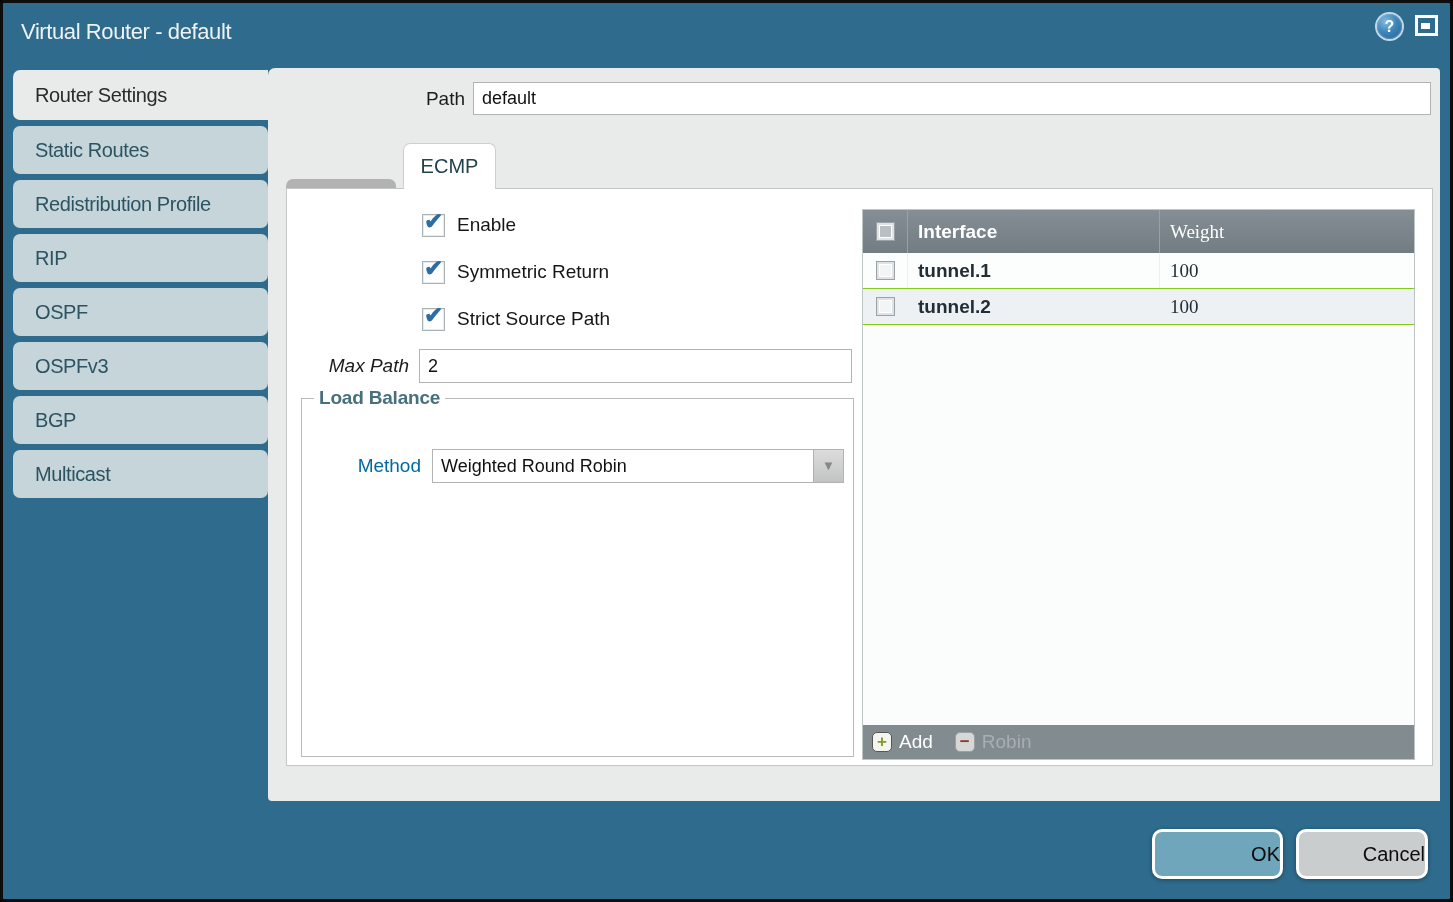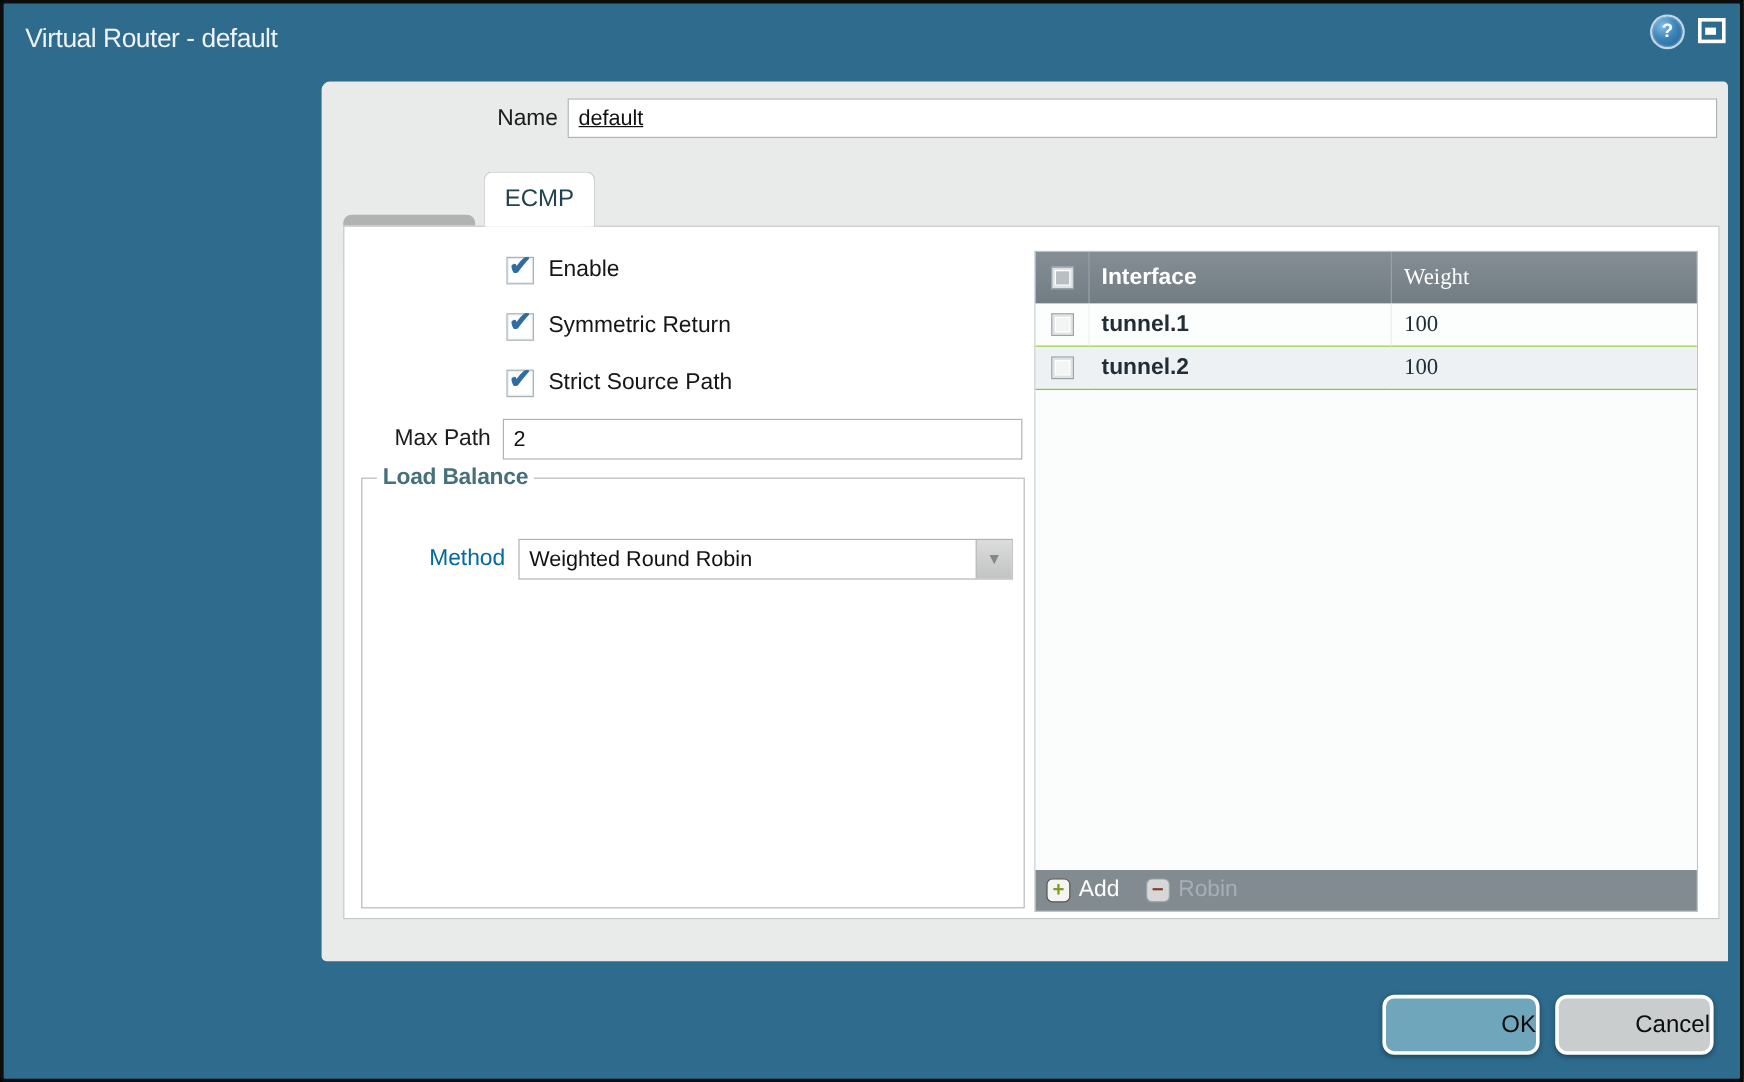--- a/index.html
+++ b/index.html
@@ -45,21 +45,21 @@
 
   
   .content {
     position:absolute; left:265px; top:65px; width:1172px; height:733px;
     background:var(--content-bg); border-radius:7px 4px 0 4px;
   }
   .name-label { position:absolute; left:95px; top:14px; width:102px; height:33px; line-height:33px; text-align:right; font-size:19px; color:#1c1c1c; }
   .name-input {
     position:absolute; left:205px; top:14px; width:958px; height:33px;
     border:1px solid var(--input-border); background:#fff; font-size:18px; padding:0 8px;
-    font-family:"Liberation Sans", sans-serif; color:#111;text-decoration:underline;
+    font-family:"Liberation Sans", sans-serif; color:#111;
   }
 
   .tab { position:absolute; top:75px; height:46px; border-radius:7px 7px 0 0; text-align:center; line-height:46px; font-size:20px; cursor:pointer; }
   .tab.general { left:18px; width:110px; background:var(--tab-inactive-bg); color:#2a2e30;margin-top:36px; }
   .tab.ecmp { left:135px; width:93px; background:#fff; color:#21424f; border:1px solid #cfcfcf; border-bottom:none; z-index:3; line-height:44px; }
 
   .tab-panel {
     position:absolute; left:18px; top:120px; width:1147px; height:578px;
     background:var(--panel-bg); border:1px solid #c6c6c6; z-index:2;
   }
@@ -67,21 +67,21 @@
   
   .cb-row { position:absolute; left:135px; height:24px; display:flex; align-items:center; }
   .cb-row.r0 { top:24px; } .cb-row.r1 { top:71px; } .cb-row.r2 { top:118px; }
   .checkbox {
     position:relative; width:23px; height:23px; background:#fff;
     border:1px solid #a9b2b6; box-shadow:inset 0 0 0 1px #e8ecee; cursor:pointer; flex:none;
   }
   .checkbox .mark { position:absolute; left:1px; top:-7px; font-size:23px; font-weight:bold; color:var(--check); }
   .cb-label { margin-left:12px; font-size:19px; color:#161616; }
 
-  .maxpath-label { position:absolute; left:0; top:160px; width:122px; height:34px; line-height:34px; text-align:right; font-size:19px; color:#1c1c1c; }
+  .maxpath-label { position:absolute; left:0; top:160px; width:122px; height:34px; line-height:34px; text-align:right; font-size:19px; color:#1c1c1c;font-style:italic; }
   .maxpath-input {
     position:absolute; left:132px; top:160px; width:433px; height:34px;
     border:1px solid var(--input-border); background:#fff; font-size:18px; padding:0 8px;
     font-family:"Liberation Sans", sans-serif; color:#111;
   }
 
   
   .lb-fieldset {
     position:absolute; left:14px; top:198px; width:553px; height:370px;
     border:1px solid #b9babb; background:transparent;
@@ -147,23 +147,33 @@
 <body>
 
 <div class="dialog">
 
   <div class="titlebar">
     <div class="title">Virtual Router - default</div>
     <div class="help-icon">?</div>
     <div class="window-icon"></div>
   </div>
 
+  <div class="sidebar">
+    <div class="side-item active">Router Settings</div>
+    <div class="side-item">Static Routes</div>
+    <div class="side-item">Redistribution Profile</div>
+    <div class="side-item">RIP</div>
+    <div class="side-item">OSPF</div>
+    <div class="side-item">OSPFv3</div>
+    <div class="side-item">BGP</div>
+    <div class="side-item">Multicast</div>
+  </div>
 
   <div class="content">
-    <div class="name-label">Name</div>
+    <div class="name-label">Path</div>
     <input class="name-input" type="text" value="default" style="">
 
     <div class="tab general">General</div>
     <div class="tab ecmp">ECMP</div>
 
     <div class="tab-panel">
 
       <div class="cb-row r0">
         <span class="checkbox">
             <span class="mark">✔</span>

